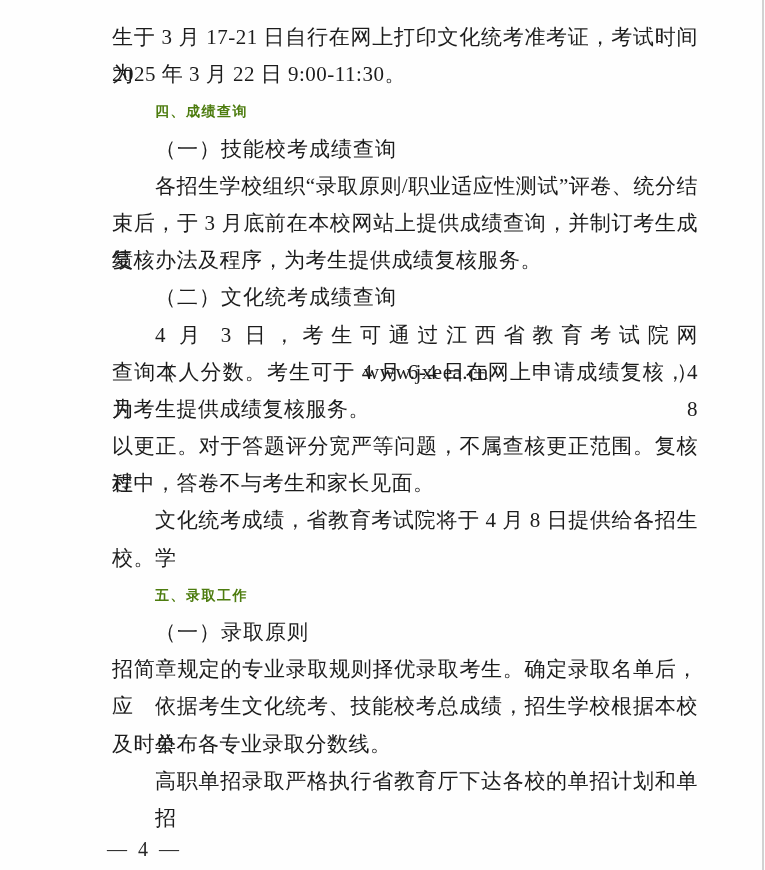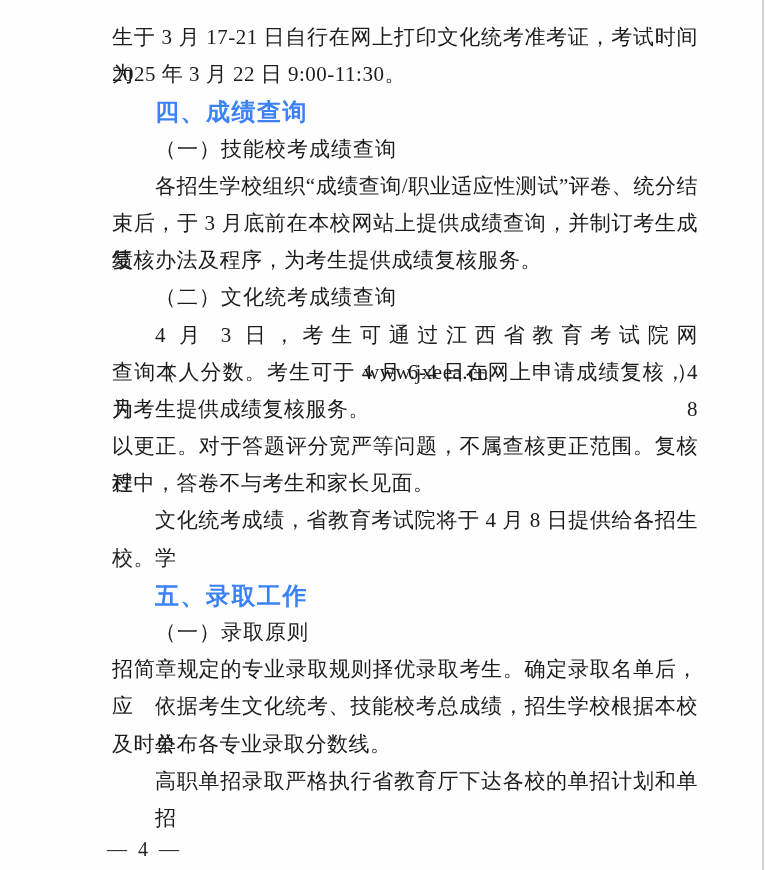--- a/index.html
+++ b/index.html
@@ -43,23 +43,23 @@
     padding-left: 43px;
     font-family: Liberation Serif, serif;
   }
   .line.justify {
     text-align: justify;
     text-align-last: justify;
   }
   .line.heading {
     font-family: "Liberation Sans", "DejaVu Sans", sans-serif;
     font-weight: bold;
-    font-size: 24px;
+    font-size: 14px;
     letter-spacing: 1.5px;
-    color: #3b82f6;
+    color: #4d7c0f;
   }
   .line.subheading {
     letter-spacing: 1px;
   }
   .page-number {
     position: absolute;
     left: 107px;
     top: 838px;
     font-size: 20px;
     letter-spacing: 3px;
@@ -69,21 +69,21 @@
 </style>
 </head>
 <body>
 
 <div class="page">
   <div class="text-column" id="document-body">
       <div class="line body justify">生于 3 月 17-21 日自行在网上打印文化统考准考证，考试时间为</div>
       <div class="line body">2025 年 3 月 22 日 9:00-11:30。</div>
       <div class="line heading indent">四、成绩查询</div>
       <div class="line subheading indent">（一）技能校考成绩查询</div>
-      <div class="line body justify indent">各招生学校组织“成绩查询/职业适应性测试”评卷、统分结</div>
+      <div class="line body justify indent">各招生学校组织“录取原则/职业适应性测试”评卷、统分结</div>
       <div class="line body justify">束后，于 3 月底前在本校网站上提供成绩查询，并制订考生成绩</div>
       <div class="line body">复核办法及程序，为考生提供成绩复核服务。</div>
       <div class="line subheading indent">（二）文化统考成绩查询</div>
       <div class="line body justify indent">4 月 3 日，考生可通过江西省教育考试院网（www.jxeea.cn）</div>
       <div class="line body justify">查询本人分数。考生可于 4 月 6-4 日在网上申请成绩复核，4 月 8</div>
       <div class="line body">为考生提供成绩复核服务。</div>
       <div class="line body justify">以更正。对于答题评分宽严等问题，不属查核更正范围。复核过</div>
       <div class="line body">程中，答卷不与考生和家长见面。</div>
       <div class="line body justify indent">文化统考成绩，省教育考试院将于 4 月 8 日提供给各招生学</div>
       <div class="line body">校。</div>

